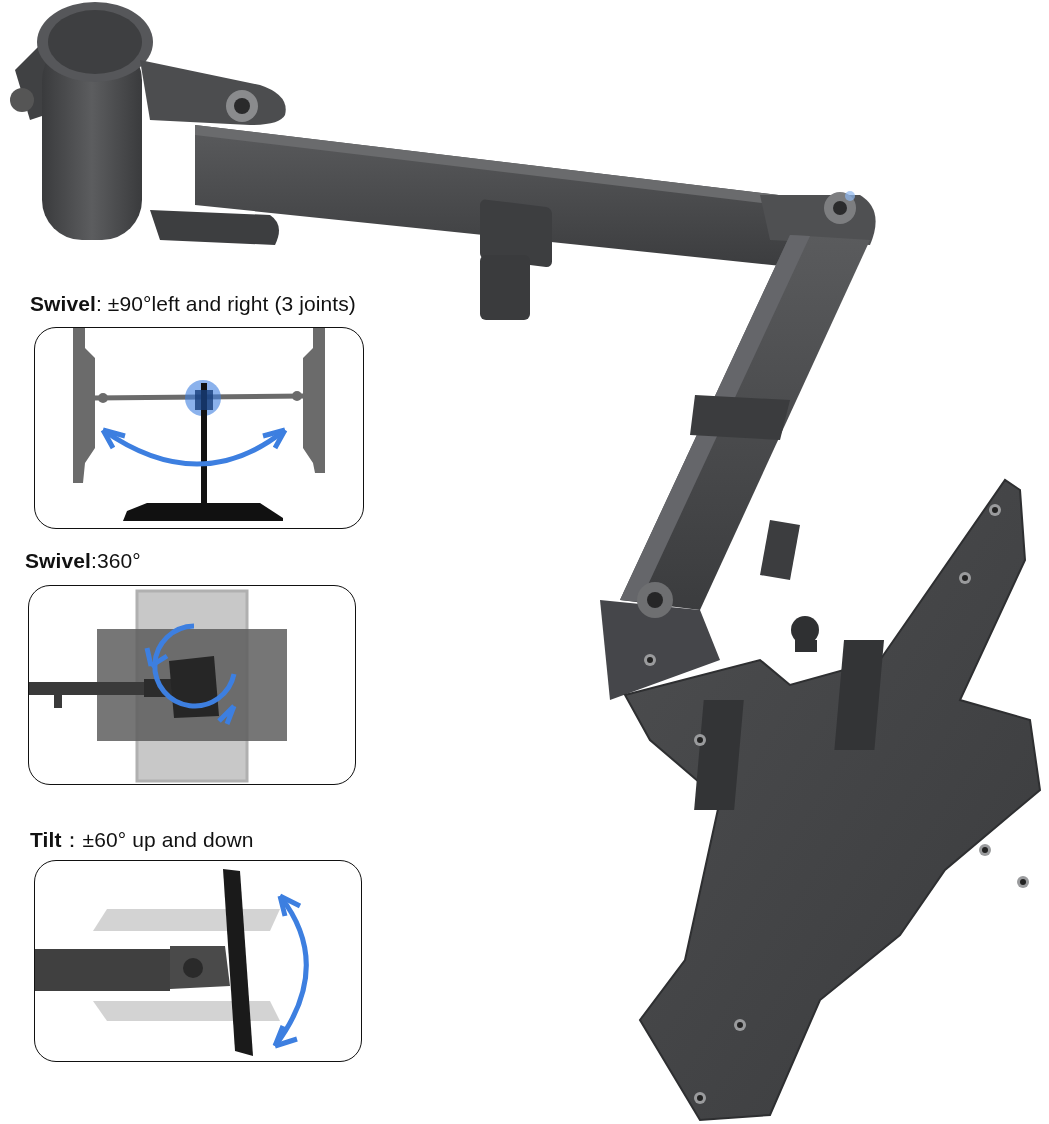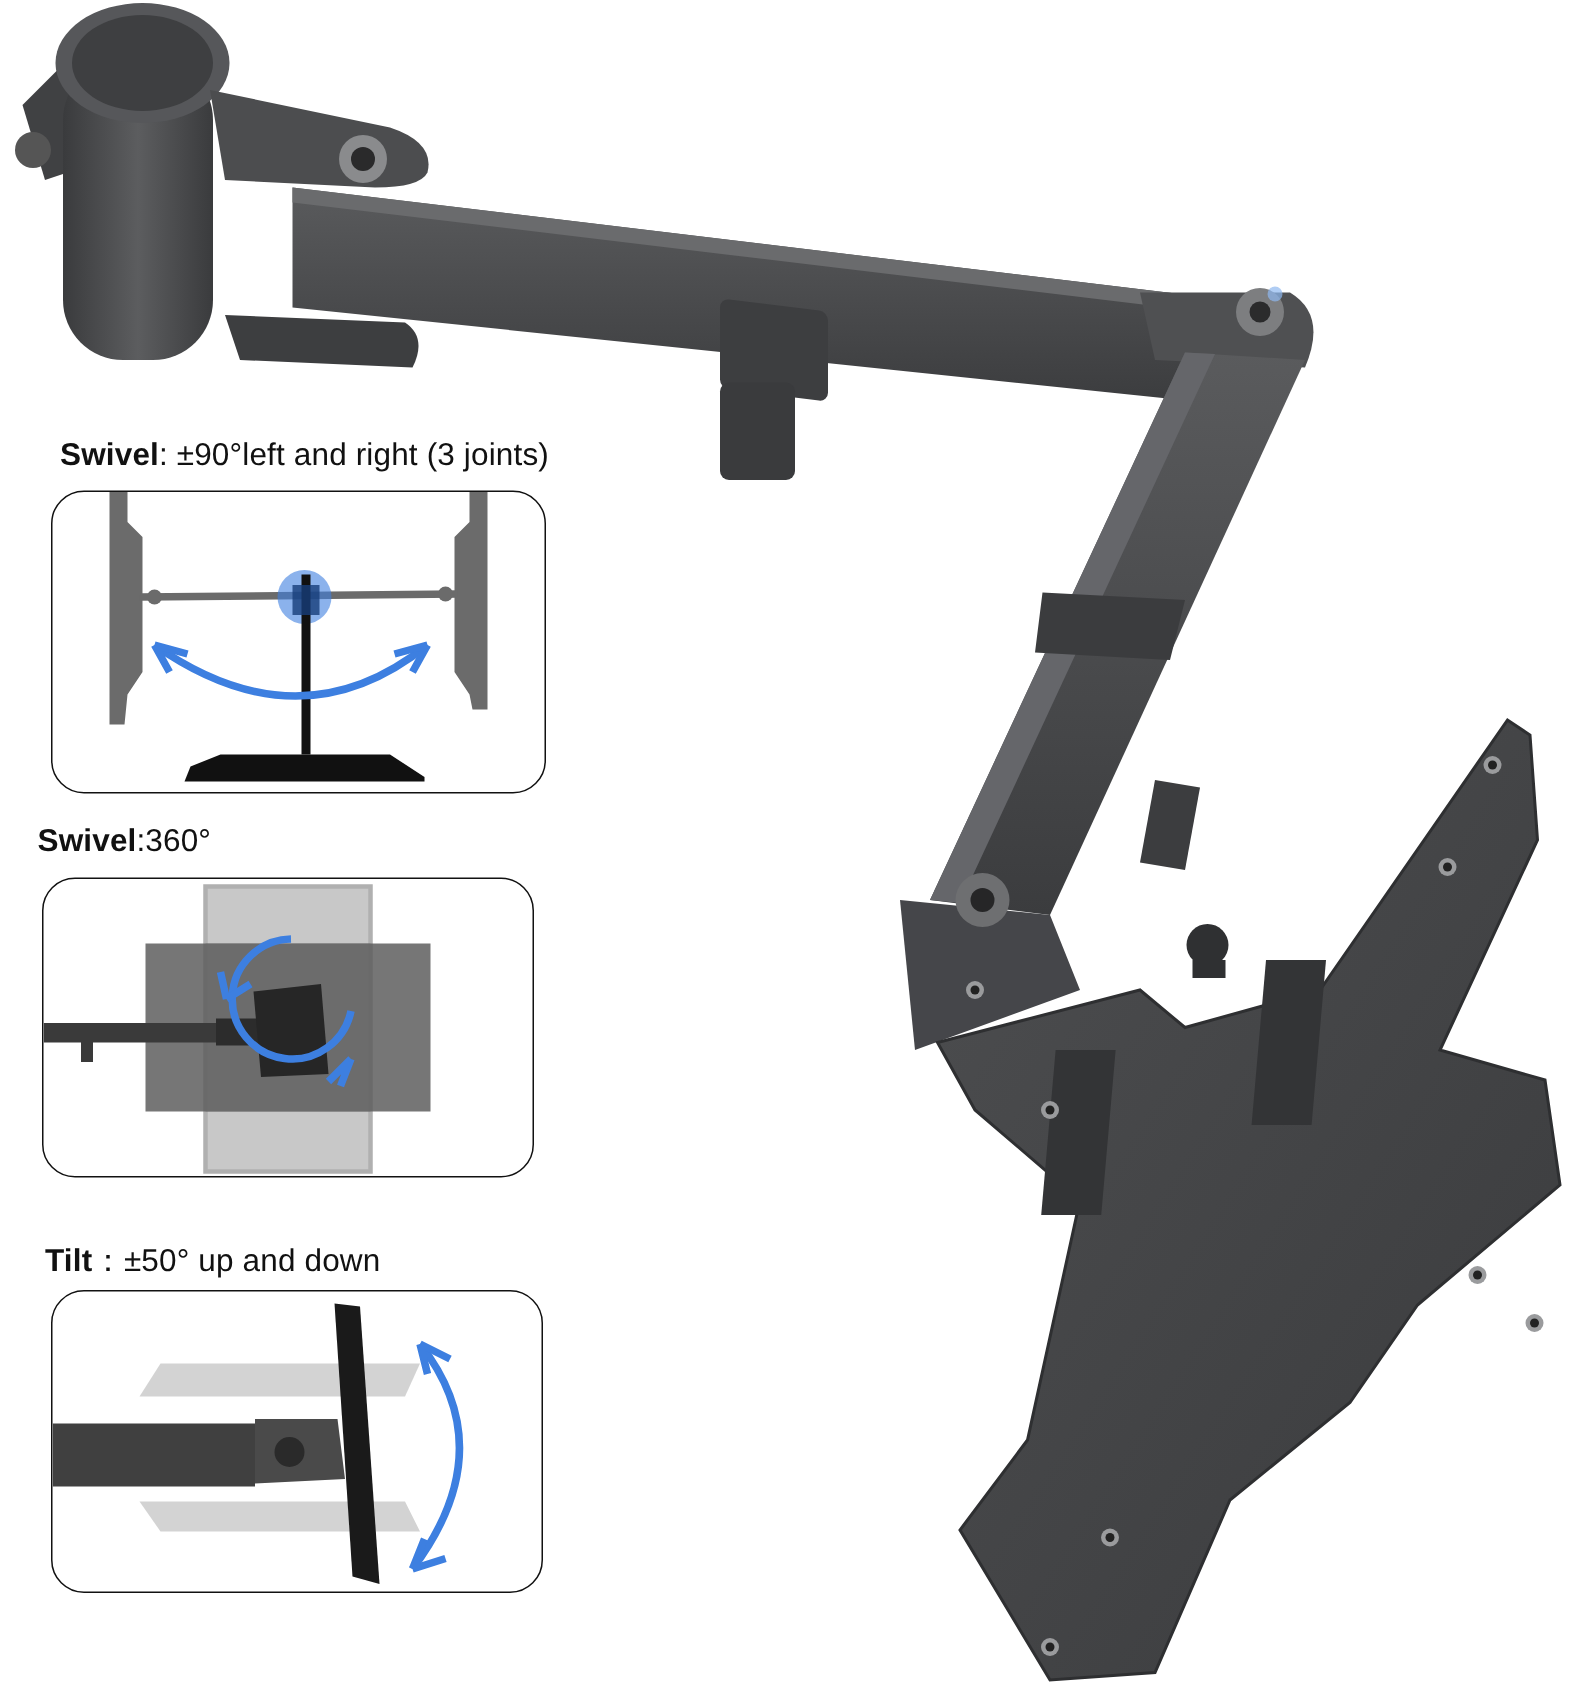--- a/index.html
+++ b/index.html
@@ -88,21 +88,21 @@
       <circle cx="985" cy="850" r="3" fill="#222"></circle>
     <circle cx="1023" cy="882" r="6" fill="#9a9b9d"></circle>
       <circle cx="1023" cy="882" r="3" fill="#222"></circle>
     <circle cx="740" cy="1025" r="6" fill="#9a9b9d"></circle>
       <circle cx="740" cy="1025" r="3" fill="#222"></circle>
     <circle cx="700" cy="1098" r="6" fill="#9a9b9d"></circle>
       <circle cx="700" cy="1098" r="3" fill="#222"></circle>
   </g>
 </svg>
 
-<div class="feature-label" style="left:40px; top:292px;">
+<div class="feature-label" style="left:30px; top:292px;">
   <b>Swivel</b><span>: ±90°left and right (3 joints)</span>
 </div>
 <div class="inset" style="left:34px; top:327px; width:328px; height:200px;">
   <svg viewBox="0 0 328 200">
     <path d="M38 0 L50 0 L50 20 L60 30 L60 120 L50 135 L48 155 L38 155 Z" fill="#6b6b6b"></path>
     <path d="M290 0 L278 0 L278 20 L268 30 L268 120 L278 135 L280 145 L290 145 Z" fill="#6b6b6b"></path>
     <line x1="58" y1="70" x2="270" y2="68" stroke="#6b6b6b" stroke-width="5"></line>
     <circle cx="68" cy="70" r="5" fill="#6b6b6b"></circle>
     <circle cx="262" cy="68" r="5" fill="#6b6b6b"></circle>
     <circle cx="168" cy="70" r="18" fill="#3d7fe0" opacity="0.6"></circle>
@@ -127,21 +127,21 @@
     <rect x="25" y="100" width="8" height="22" fill="#3a3a3a"></rect>
     <rect x="115" y="93" width="30" height="18" fill="#2c2c2c"></rect>
     <path d="M140 75 L185 70 L190 130 L145 132 Z" fill="#262626"></path>
     <path d="M165 40 A40 40 0 1 0 205 88" fill="none" stroke="#3d7fe0" stroke-width="5"></path>
     <path d="M122 80 L118 62 M122 80 L138 70" stroke="#3d7fe0" stroke-width="5" fill="none"></path>
     <path d="M205 120 L190 135 M205 120 L198 138" stroke="#3d7fe0" stroke-width="5" fill="none"></path>
   </svg>
 </div>
 
 <div class="feature-label" style="left:30px; top:826px;">
-  <b>Tilt</b><span>：±50° up and down</span>
+  <b>Tilt</b><span>：±60° up and down</span>
 </div>
 <div class="inset" style="left:34px; top:860px; width:326px; height:200px;">
   <svg viewBox="0 0 326 200">
     <path d="M72 48 L245 48 L235 70 L58 70 Z" fill="#c8c8c8" opacity="0.8"></path>
     <path d="M58 140 L235 140 L245 160 L72 160 Z" fill="#c8c8c8" opacity="0.8"></path>
     <rect x="0" y="88" width="135" height="42" fill="#404040"></rect>
     <path d="M135 85 L190 85 L195 125 L135 128 Z" fill="#4a4a4a"></path>
     <circle cx="158" cy="107" r="10" fill="#2a2a2a"></circle>
     <path d="M188 8 L205 10 L218 195 L200 190 Z" fill="#1a1a1a"></path>
     <path d="M245 35 Q300 105 240 185" fill="none" stroke="#3d7fe0" stroke-width="5"></path>

